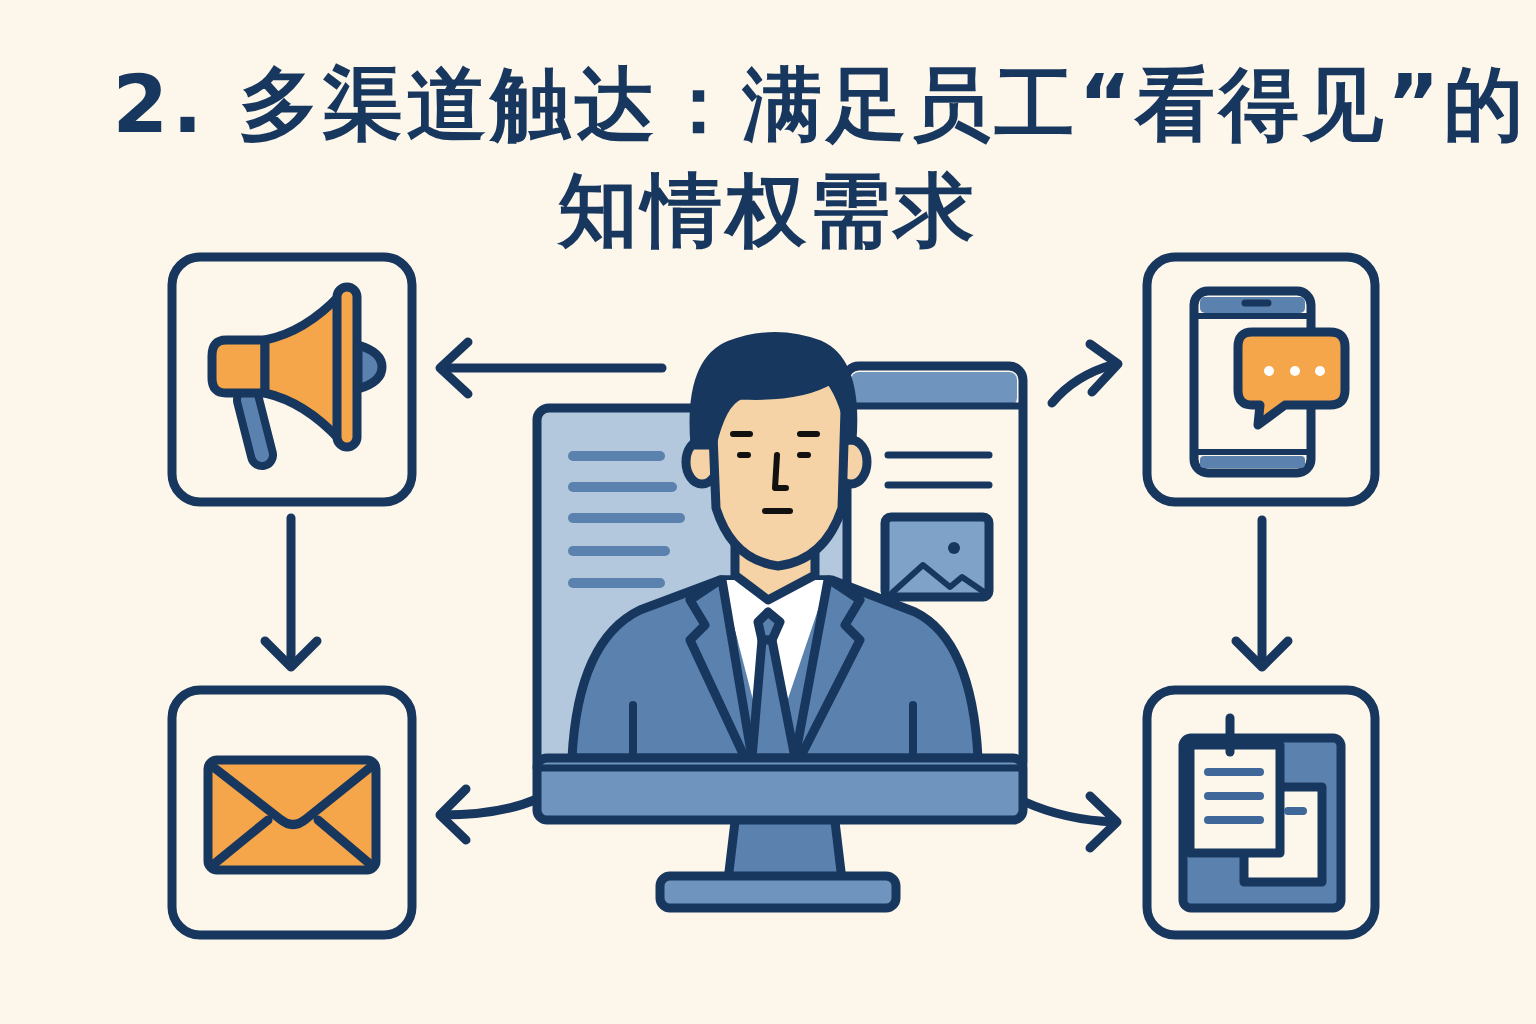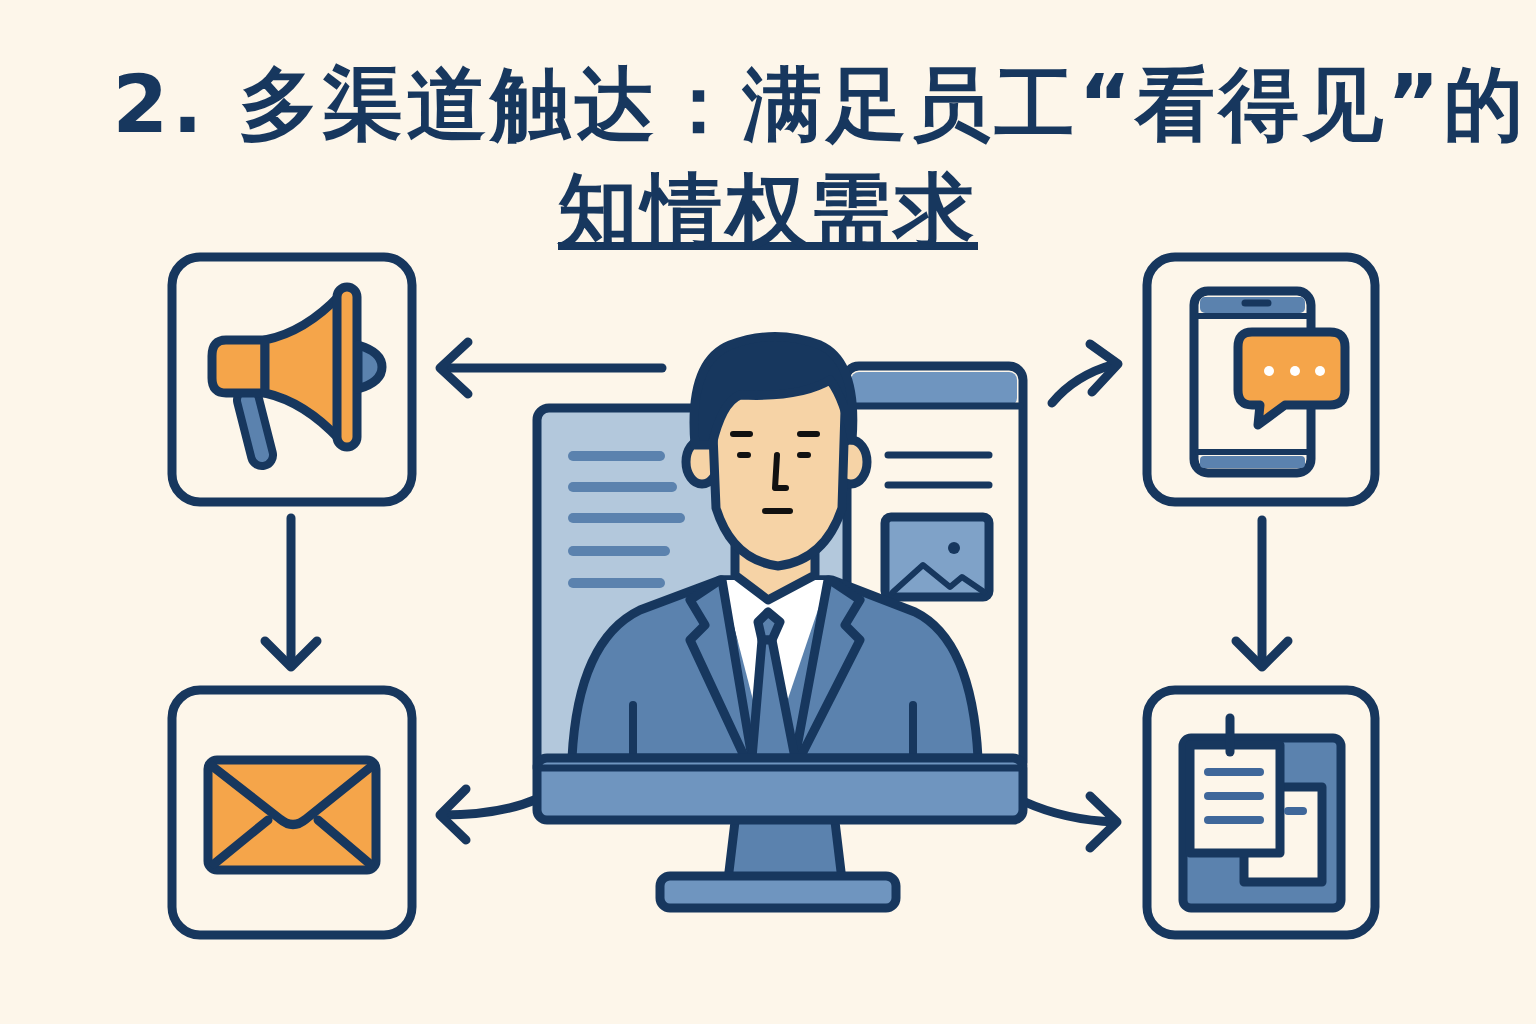--- a/index.html
+++ b/index.html
@@ -9,21 +9,21 @@
     font-family: "DejaVu Sans", sans-serif;
     position: relative;
   }
   .title {
     position: absolute; left: 0; right: 0; top: 52px;
     text-align: center; color: #17375e;
     font-weight: bold; font-size: 80px; line-height: 106px;
     letter-spacing: 4px;
   }
   .title .line1 { display: block; padding-left: 104px; }
-  .title .line2 { display: block; padding-right: 0px; text-decoration: underline; }
+  .title .line2 { display: block; padding-right: 0px; }
   svg.art { position: absolute; left: 0; top: 0; }
 </style>
 </head>
 <body>
 
 <div class="title">
   <span class="line1">2. 多渠道触达：满足员工“看得见”的</span>
   <span class="line2">知情权需求</span>
 </div>
 

